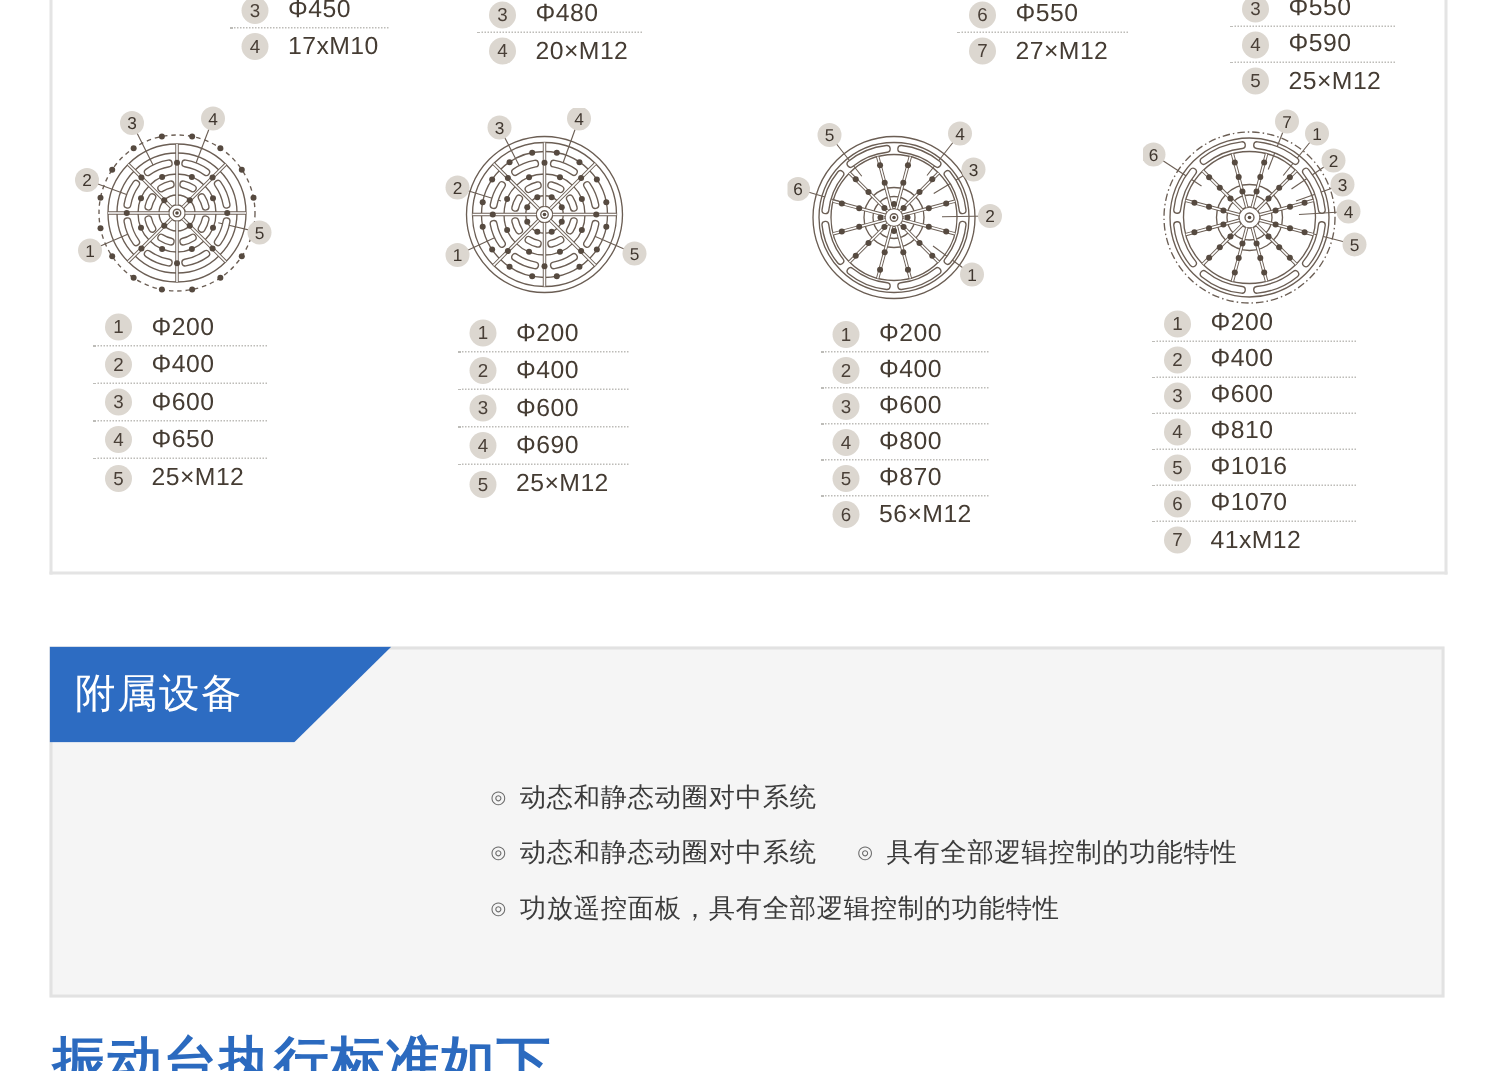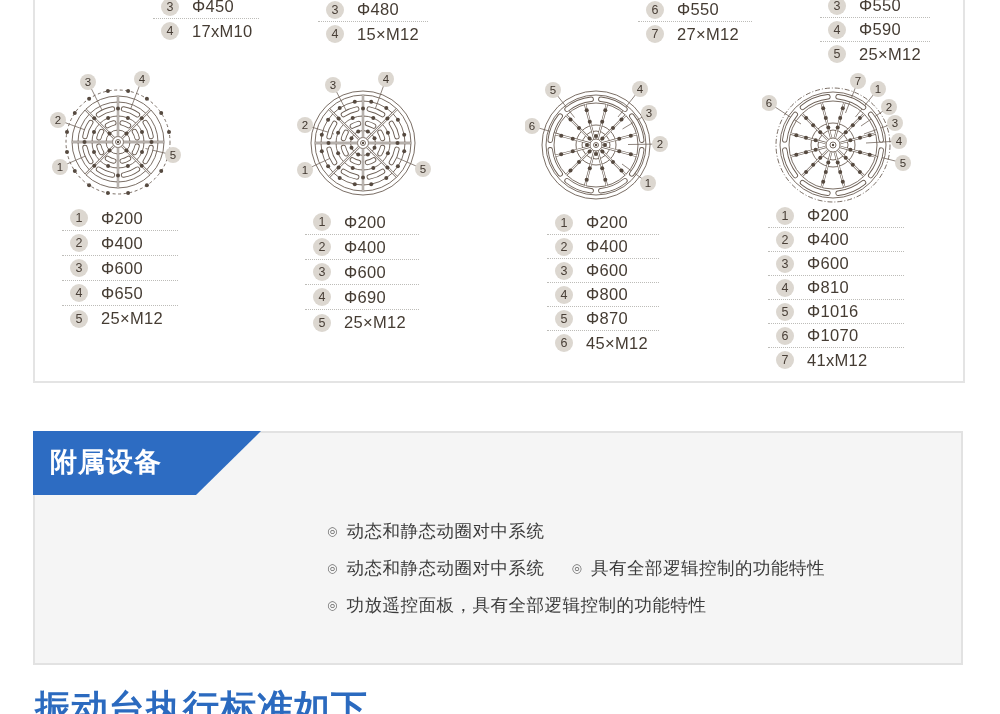--- a/index.html
+++ b/index.html
@@ -35,21 +35,21 @@
   .d2{left:260px;top:72px;}
   .d3{left:490px;top:78px;}
   .d4{left:727px;top:70px;}
 
   
   .accessory-panel{position:absolute;left:33px;top:431px;width:926px;height:230px;
     background:#f5f5f5;border:2px solid #e2e2e2;}
   .section-banner{position:absolute;left:33px;top:431px;width:228px;height:64px;z-index:3;
     background:#2d6cc2;clip-path:polygon(0 0,100% 0,71.5% 100%,0 100%);}
   .section-banner span{display:block;padding-left:17px;line-height:62px;font-size:27px;
-    font-weight:bold;color:#ffffff;letter-spacing:1px;}
+    font-weight:normal;color:#ffffff;letter-spacing:1px;}
   .bullets{position:absolute;left:327px;top:512px;z-index:2;}
   .bullet-row{display:flex;align-items:center;height:37px;white-space:nowrap;}
   .bullet-item{display:flex;align-items:center;}
   .bullet-item + .bullet-item{margin-left:27px;}
   .marker{font-size:12px;color:#6a6a6a;margin-right:9px;line-height:1;}
   .bullet-text{font-size:17.5px;color:#3b3b3b;letter-spacing:.5px;}
 
   
   .footer-heading{position:absolute;left:35px;top:684px;margin:0;font-size:36px;
     font-weight:bold;color:#2b6abf;letter-spacing:1px;white-space:nowrap;}
@@ -207,21 +207,21 @@
         </div>
     </div>
 
     <div class="mini-table top t2">
       <div class="row">
           <span class="chip">3</span>
           <span class="val">Φ480</span>
         </div>
       <div class="row">
           <span class="chip">4</span>
-          <span class="val">15×M12</span>
+          <span class="val">20×M12</span>
         </div>
     </div>
     <svg class="diag d2" id="d1" width="140" height="140" viewBox="0 0 140 140">
         <g fill="none" stroke="#6b5e54" stroke-width="0.9">
           <line x1="38" y1="13" x2="53.0" y2="42.0" stroke-width="0.75"></line>
           <line x1="91" y1="7" x2="79.5" y2="39.0" stroke-width="0.75"></line>
           <line x1="10" y1="53" x2="39.0" y2="62.0" stroke-width="0.75"></line>
           <line x1="10" y1="98" x2="39.0" y2="84.5" stroke-width="0.75"></line>
           <line x1="128" y1="97" x2="98.0" y2="84.0" stroke-width="0.75"></line>
           <circle cx="68" cy="71" r="52"></circle>
@@ -487,21 +487,21 @@
       <div class="row">
           <span class="chip">4</span>
           <span class="val">Φ800</span>
         </div>
       <div class="row">
           <span class="chip">5</span>
           <span class="val">Φ870</span>
         </div>
       <div class="row">
           <span class="chip">6</span>
-          <span class="val">45×M12</span>
+          <span class="val">56×M12</span>
         </div>
     </div>
 
     <div class="mini-table top t4">
       <div class="row">
           <span class="chip">3</span>
           <span class="val">Φ550</span>
         </div>
       <div class="row">
           <span class="chip">4</span>

